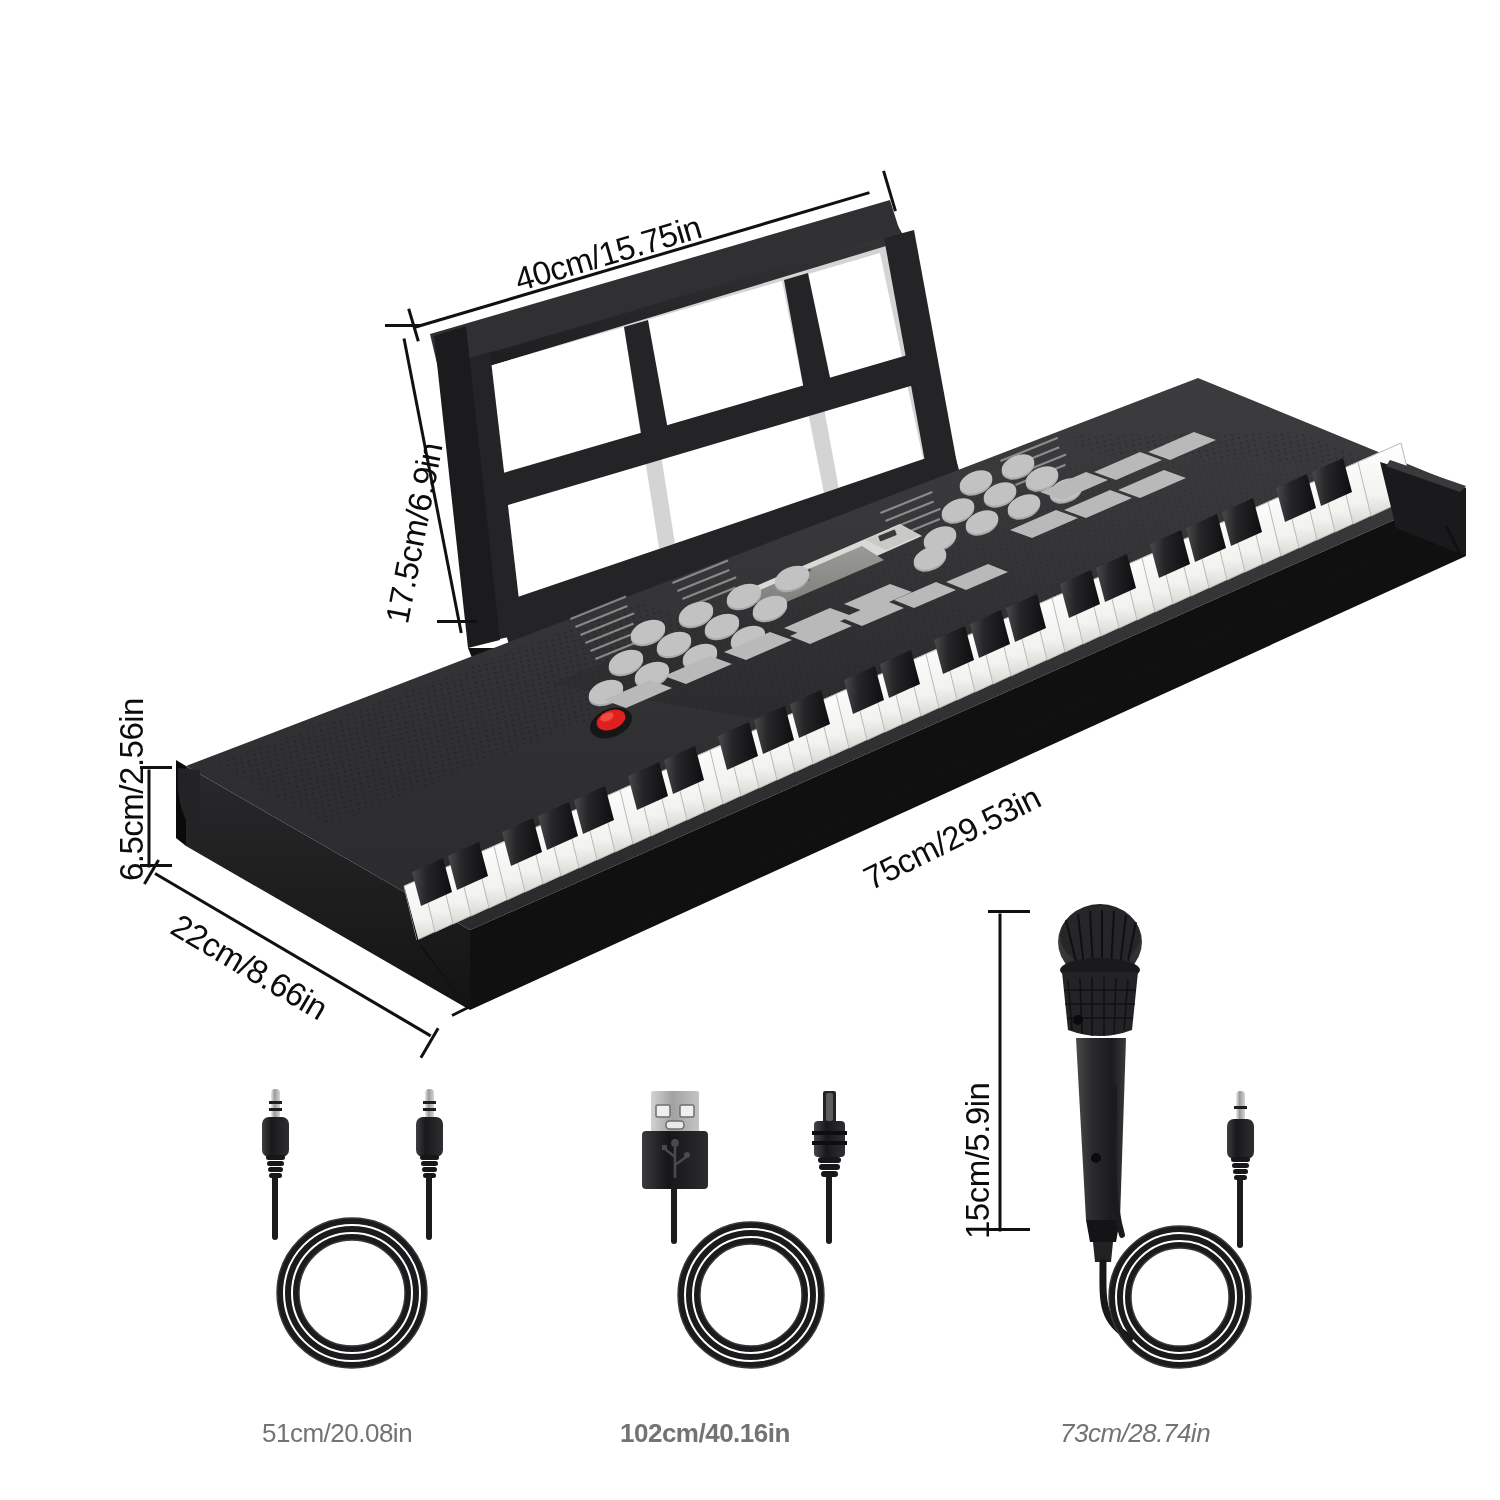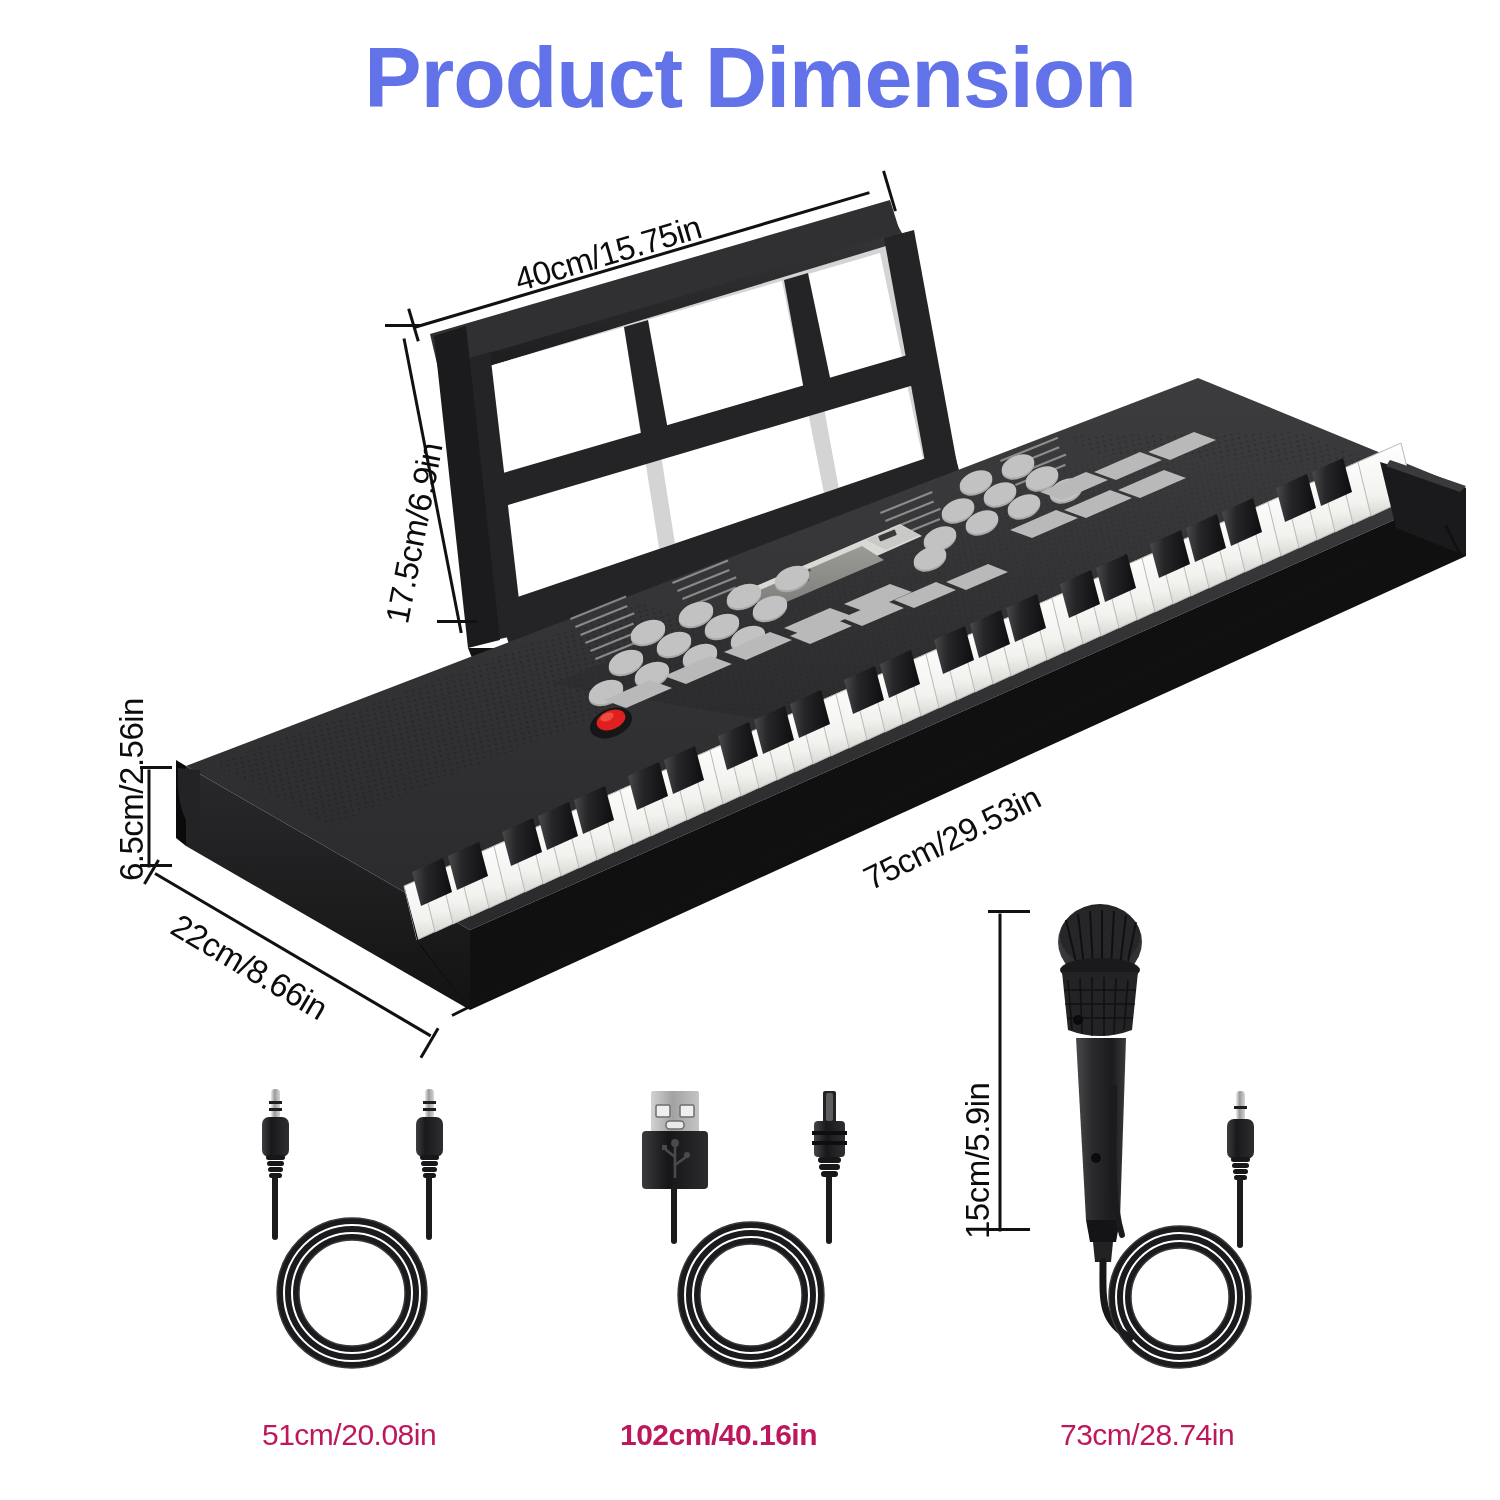--- a/index.html
+++ b/index.html
@@ -16,36 +16,35 @@
 
   
   .dimline{position:absolute;background:#111;transform-origin:0 50%;height:3px;}
   .tick{position:absolute;background:#111;width:3px;transform-origin:50% 50%;}
   .dimlabel{
     position:absolute;color:#0c0c0c;font-family:"Liberation Sans",sans-serif;
     font-size:33px;font-weight:400;white-space:nowrap;transform-origin:0 50%;
     letter-spacing:-0.5px;
   }
   .cablelabel{
-    position:absolute;color:#be185d;font-size:30px;font-weight:400;
+    position:absolute;color:#737373;font-size:26px;font-weight:400;
     white-space:nowrap;font-family:"Liberation Sans",sans-serif;letter-spacing:-0.5px;
   }
 
   
   #keyboard{position:absolute;left:0;top:0;width:1500px;height:1100px;}
 
   
   .acc{position:absolute;}
 </style>
 </head>
 <body>
 
 <div id="stage">
 
-  <div class="title">Product Dimension</div>
 
   <div id="keyboard">
 
     <svg width="1500" height="1120" viewBox="0 0 1500 1120" style="position:absolute;left:0;top:0;">
       <defs>
         <linearGradient id="gBodyTop" x1="0" y1="0" x2="0" y2="1">
           <stop offset="0" stop-color="#3c3c3e"></stop>
           <stop offset="1" stop-color="#2a2a2c"></stop>
         </linearGradient>
         <linearGradient id="gBodyFront" x1="0" y1="0" x2="0" y2="1">
@@ -620,15 +619,15 @@
         <circle cx="140" cy="212" r="68"></circle>
         <circle cx="140" cy="212" r="60"></circle>
         <circle cx="140" cy="212" r="52"></circle>
       </g>
       <g fill="none" stroke="#3a3a3c" stroke-width="1.4">
         <circle cx="140" cy="212" r="71"></circle>
         <circle cx="140" cy="212" r="49"></circle>
       </g>
     </svg>
   </div>
-  <div class="cablelabel" style="left:1060px;top:1418px;">73cm/28.74in</div>
+  <div class="cablelabel" style="left:1060px;top:1418px;font-style:italic;">73cm/28.74in</div>
 
 </div>
 
 </body></html>

